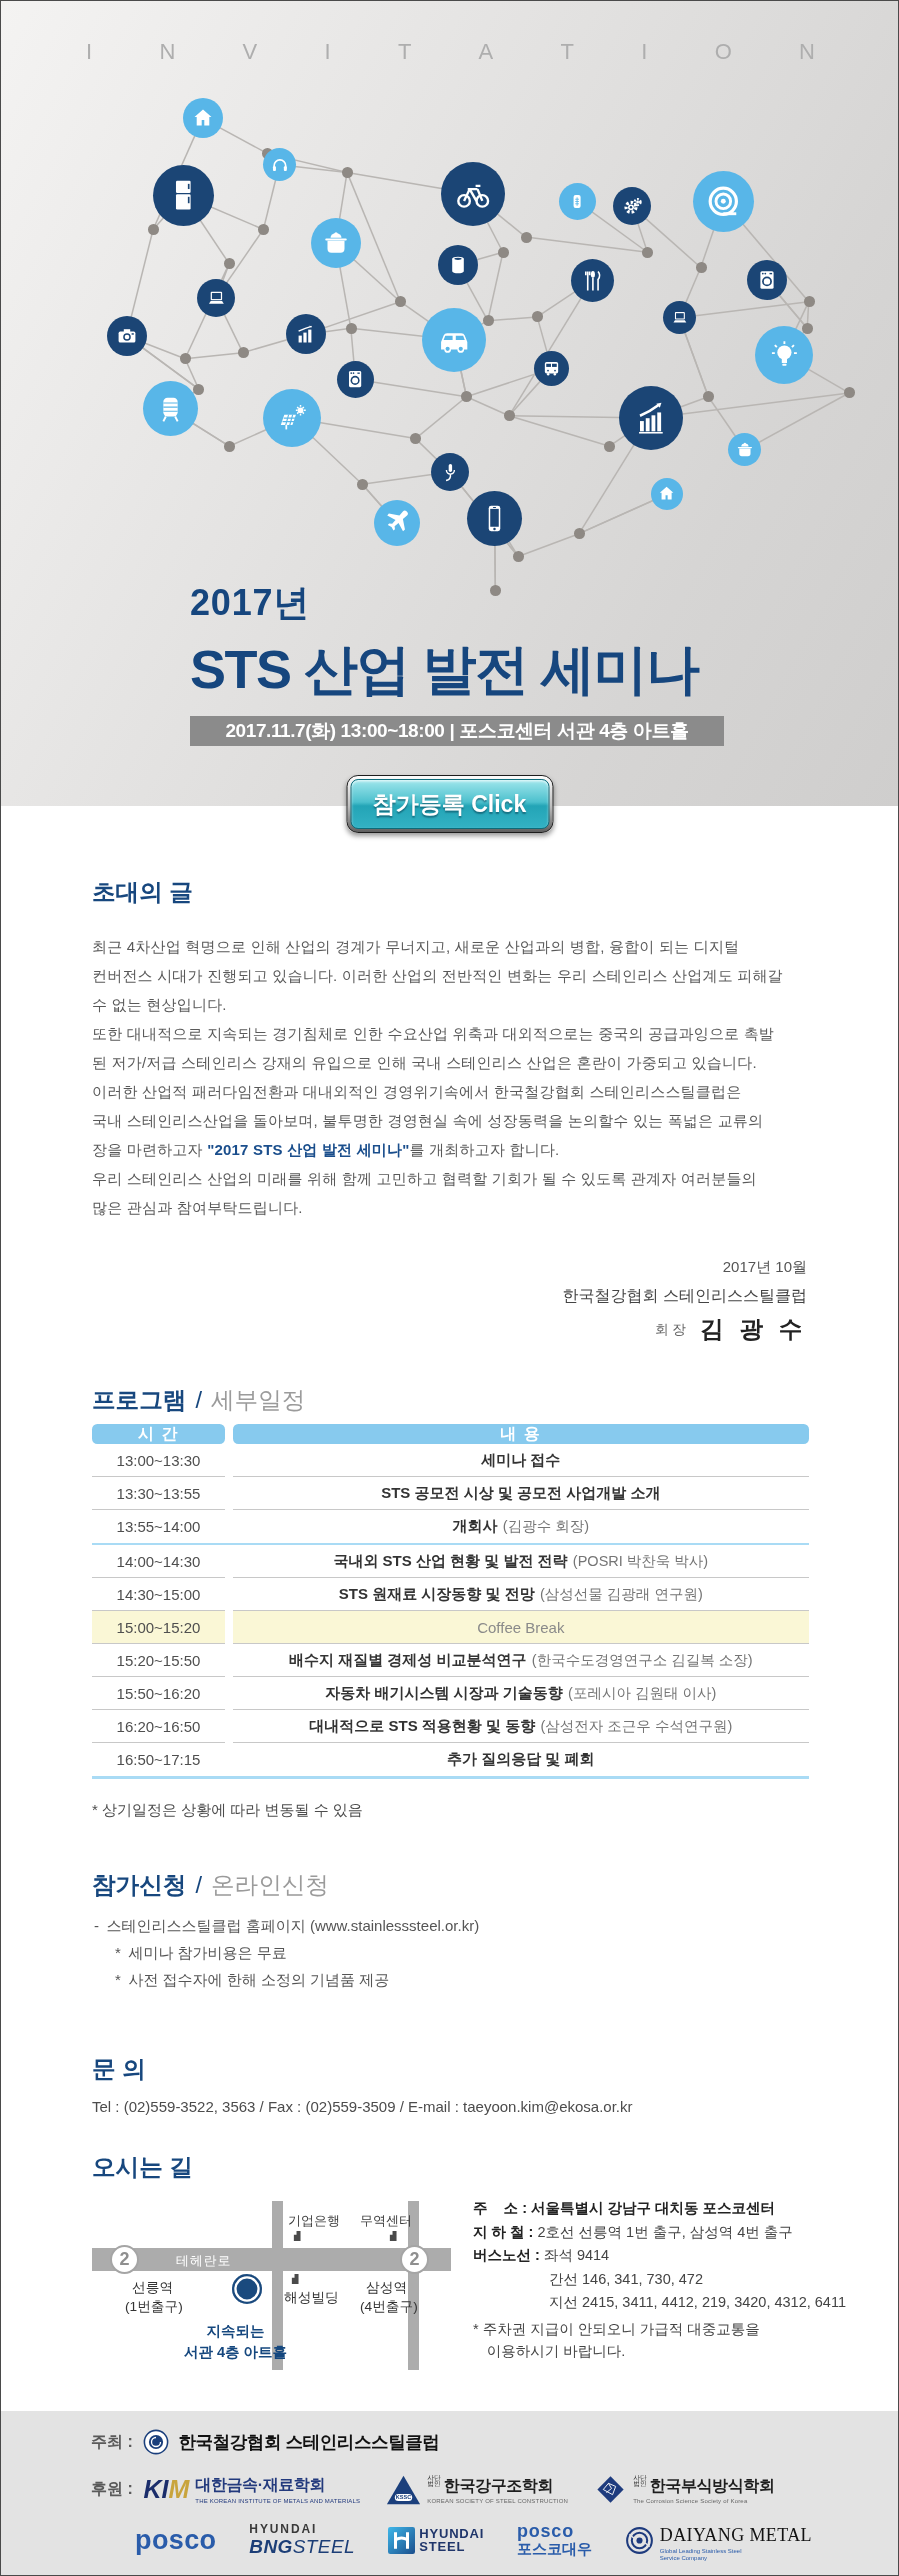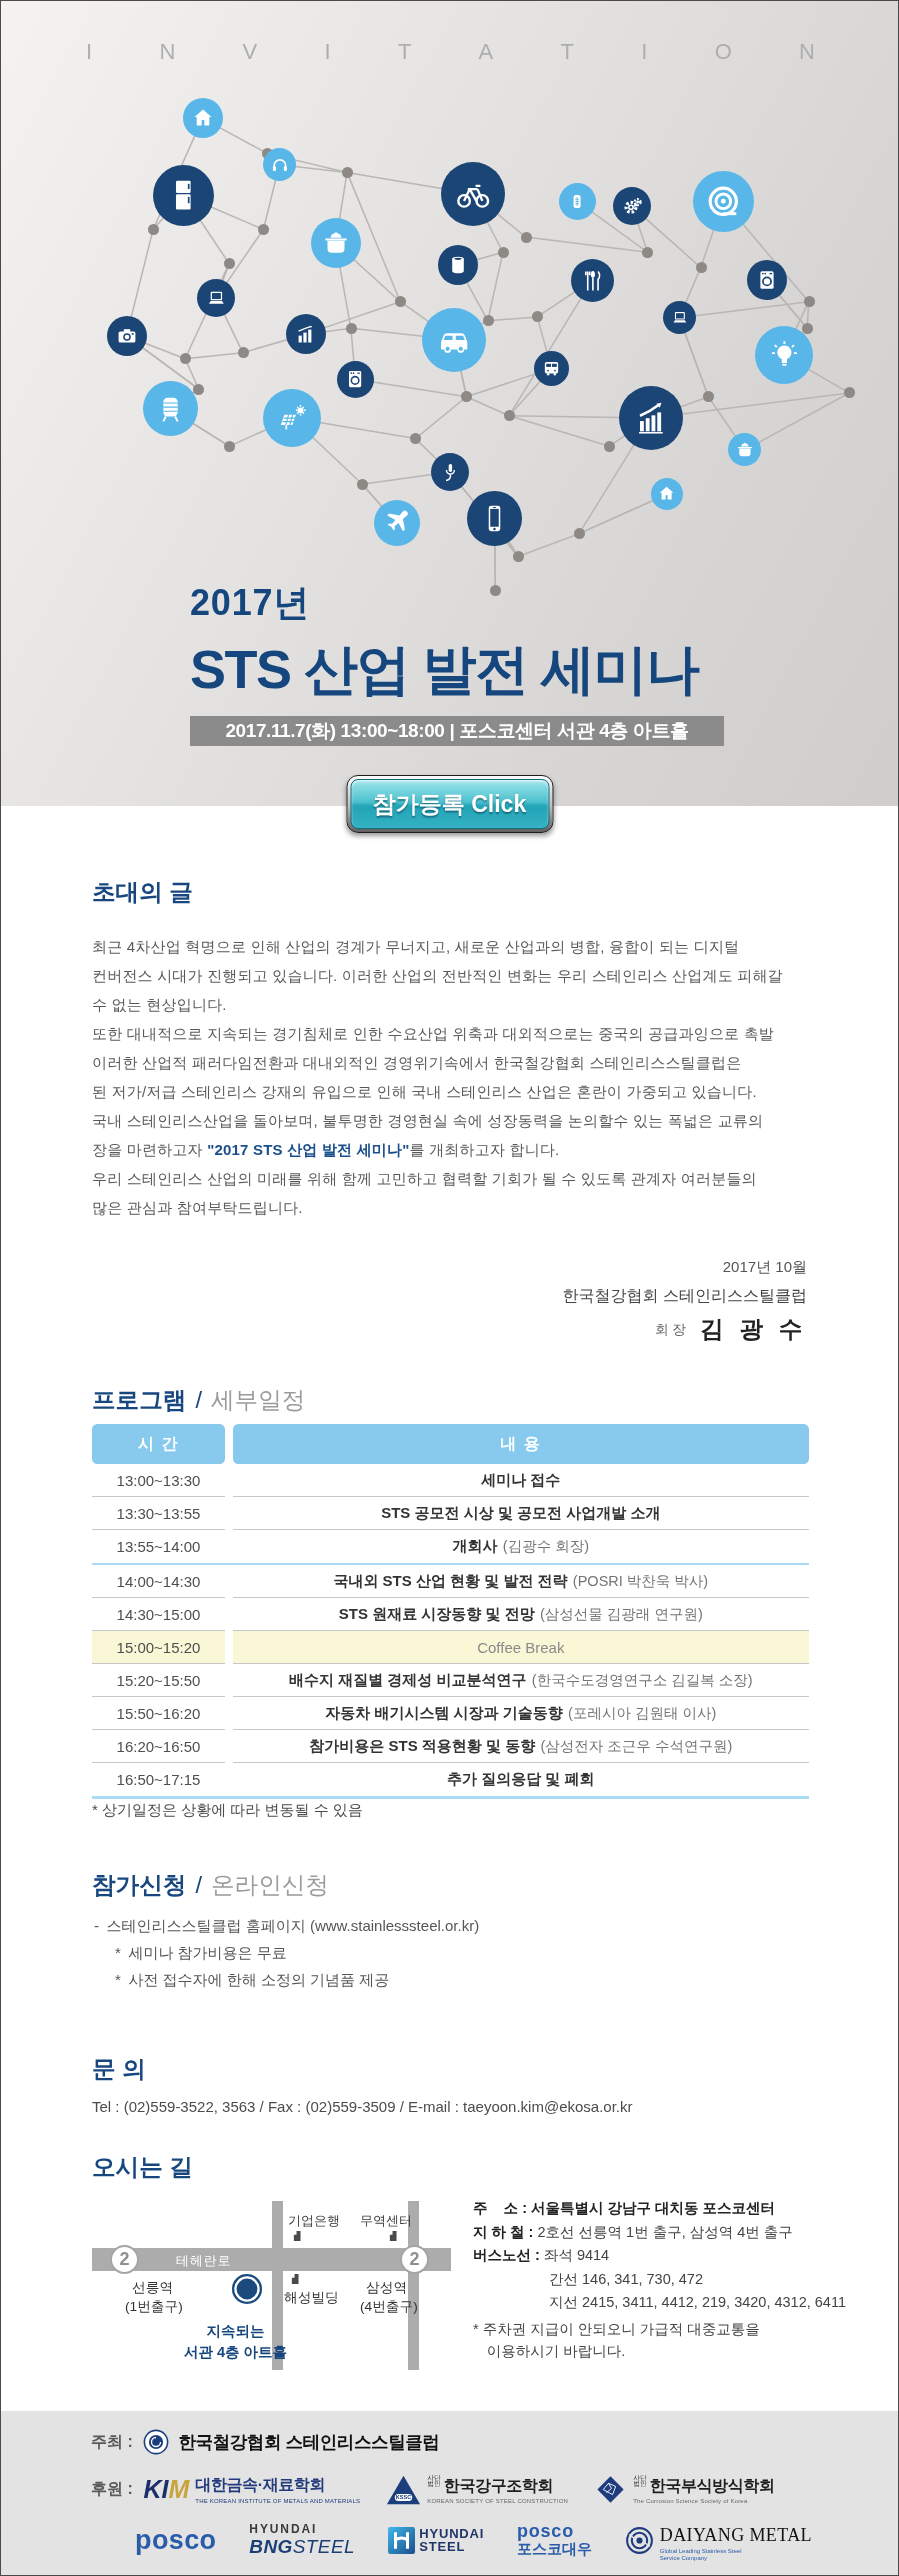--- a/index.html
+++ b/index.html
@@ -51,21 +51,21 @@
   .invite-body .ln b.em { color:#1A4E8C; font-weight:bold; }
   .signature { position:absolute; right:91px; top:1257px; text-align:right; }
   .sig-date { font-size:15px; color:#555; }
   .sig-org  { font-size:16px; color:#444; margin-top:9px; }
   .sig-role { font-size:13.7px; color:#666; margin-right:10.7px; vertical-align:3px; }
   .sig-name { font-size:23.6px; color:#222; font-weight:bold; letter-spacing:4.6px;margin-top:24px; }
   .sig-line3 { margin-top:6px; }
 
   
   .program-table { position:absolute; left:91px; top:1423px; width:717px; }
-  .thead { display:flex; gap:7.6px; height:40px; }
+  .thead { display:flex; gap:7.6px; height:20px; }
   .thead div { background:#87CAEE; border-radius:5.3px; color:#fff; font-size:16px; font-weight:bold;
                display:flex; align-items:center; justify-content:center; letter-spacing:1.5px; }
   .col-t { width:133px; flex:none; }
   .col-c { flex:1; }
   .tr { display:flex; gap:7.6px; height:33px; }
   .tr .cell { display:flex; align-items:center; justify-content:center;
               border-bottom:0.8px solid #C8C8C8; white-space:nowrap; }
   .tr.no-b .cell { border-bottom:none; }
   .tr.break .cell { background:#FAF7D6; }
   .tr .time { font-size:15px; color:#4f4f4f; }
@@ -513,22 +513,22 @@
   <a class="register-btn">
     <span class="face">참가등록 Click</span>
   </a>
 
   <h2 class="sec-h" style="top:875px">초대의 글</h2>
   <div class="invite-body" id="invite-body">
       <div class="ln"><span>최근 4차산업 혁명으로 인해 산업의 경계가 무너지고, 새로운 산업과의 병합, 융합이 되는 디지털</span></div>
       <div class="ln"><span>컨버전스 시대가 진행되고 있습니다. 이러한 산업의 전반적인 변화는 우리 스테인리스 산업계도 피해갈</span></div>
       <div class="ln"><span>수 없는 현상입니다.</span></div>
       <div class="ln"><span>또한 대내적으로 지속되는 경기침체로 인한 수요산업 위축과 대외적으로는 중국의 공급과잉으로 촉발</span></div>
+      <div class="ln"><span>된 저가/저급 스테인리스 강재의 유입으로 인해 국내 스테인리스 산업은 혼란이 가중되고 있습니다.</span></div>
       <div class="ln"><span>이러한 산업적 패러다임전환과 대내외적인 경영위기속에서 한국철강협회 스테인리스스틸클럽은</span></div>
-      <div class="ln"><span>된 저가/저급 스테인리스 강재의 유입으로 인해 국내 스테인리스 산업은 혼란이 가중되고 있습니다.</span></div>
       <div class="ln"><span>국내 스테인리스산업을 돌아보며, 불투명한 경영현실 속에 성장동력을 논의할수 있는 폭넓은 교류의</span></div>
       <div class="ln"><span>장을 마련하고자 </span><b class="em">"2017 STS 산업 발전 세미나"</b><span>를 개최하고자 합니다.</span></div>
       <div class="ln"><span>우리 스테인리스 산업의 미래를 위해 함께 고민하고 협력할 기회가 될 수 있도록 관계자 여러분들의</span></div>
       <div class="ln"><span>많은 관심과 참여부탁드립니다.</span></div>
     </div>
   <div class="signature">
     <div class="sig-date">2017년 10월</div>
     <div class="sig-org">한국철강협회 스테인리스스틸클럽</div>
     <div class="sig-line3">
       <span class="sig-role">회 장</span>
@@ -613,21 +613,21 @@
           <div class="cell col-c">
             <span class="ttl">자동차 배기시스템 시장과 기술동향</span>
             <span class="spk">(포레시아 김원태 이사)</span>
           </div>
         </div>
         <div class="tr">
           <div class="cell col-t">
             <span class="time">16:20~16:50</span>
           </div>
           <div class="cell col-c">
-            <span class="ttl">참가비용은 STS 적용현황 및 동향</span>
+            <span class="ttl">대내적으로 STS 적용현황 및 동향</span>
             <span class="spk">(삼성전자 조근우 수석연구원)</span>
           </div>
         </div>
         <div class="tr no-b">
           <div class="cell col-t">
             <span class="time">16:50~17:15</span>
           </div>
           <div class="cell col-c">
             <span class="ttl">추가 질의응답 및 폐회</span>
           </div>

